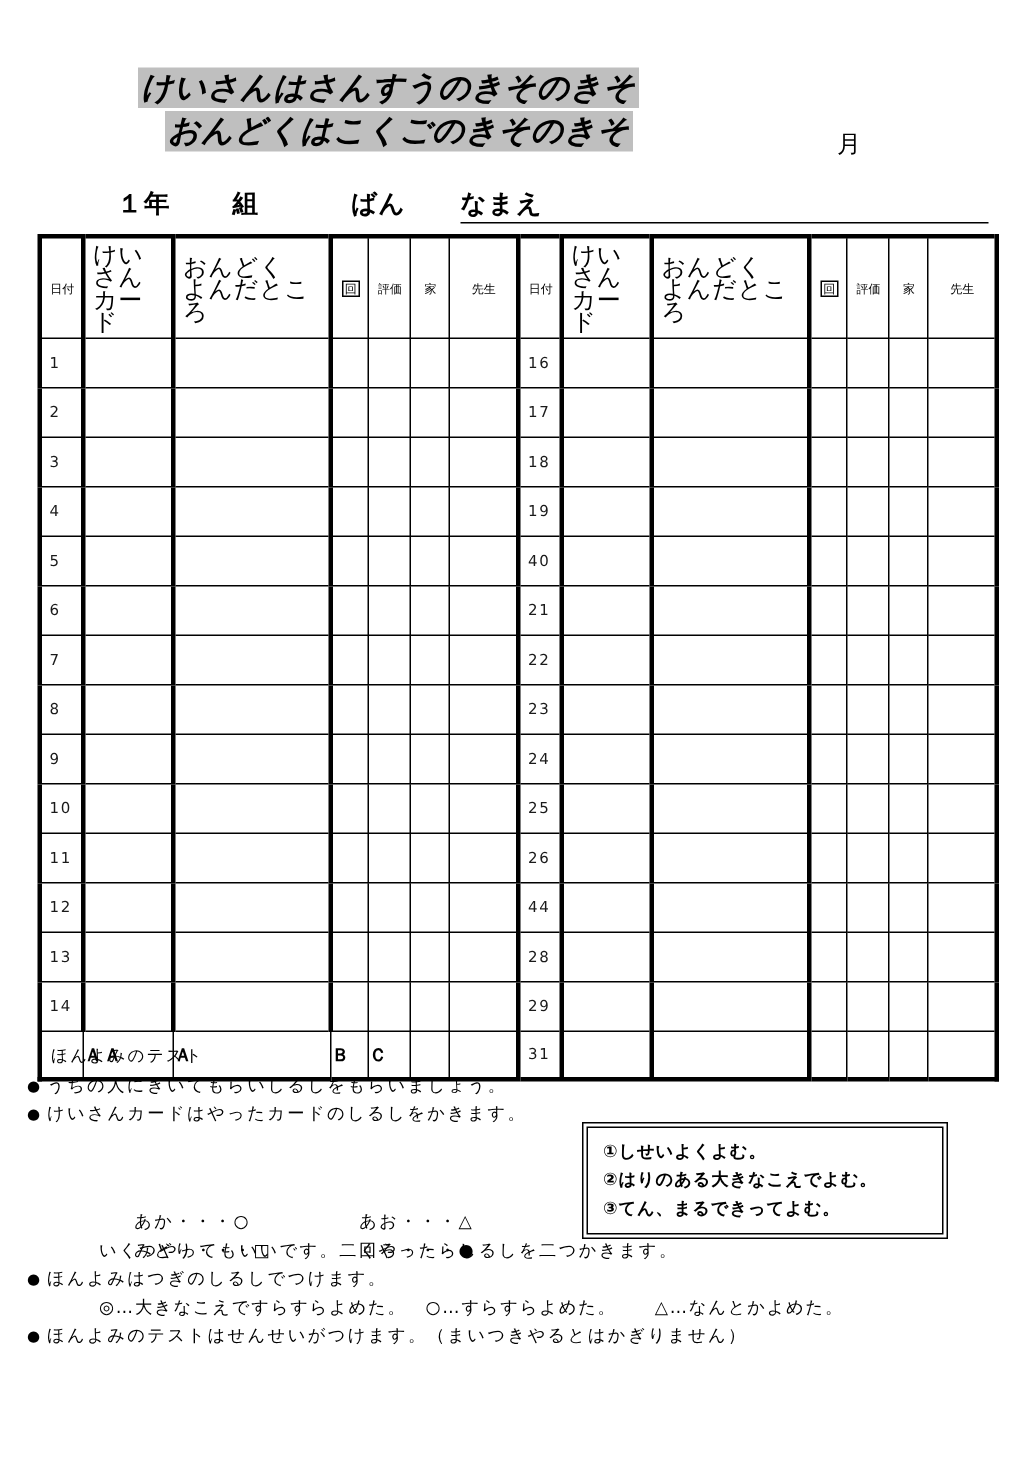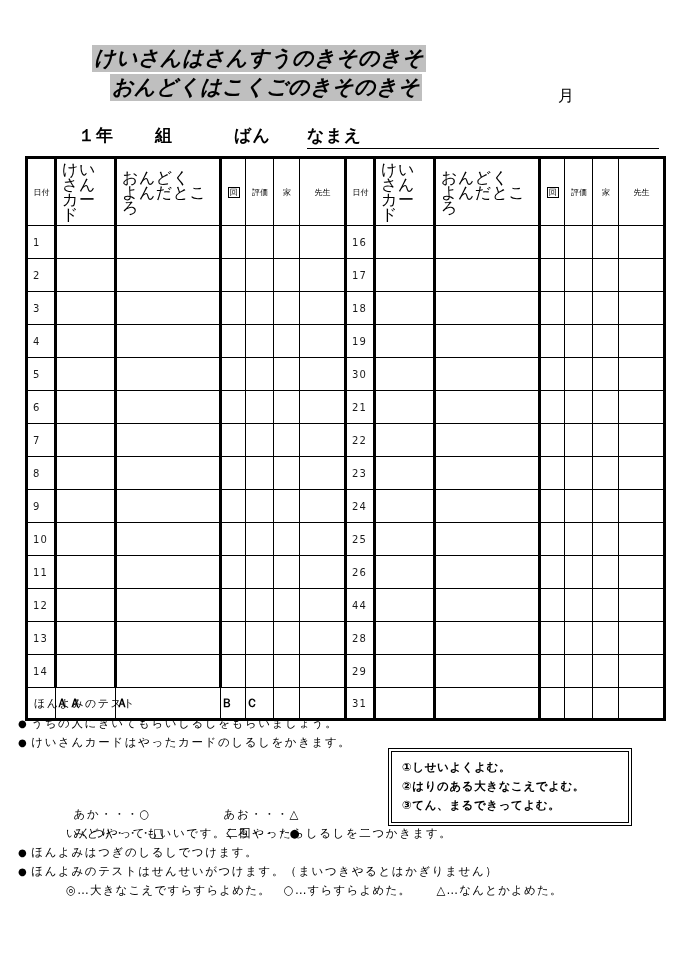--- a/index.html
+++ b/index.html
@@ -195,21 +195,21 @@
   .card-syms {
     position: absolute;
     left: 42px;
     top: 786px;
     width: 350px;
     font-size: 11.5px;
     line-height: 19px;
     letter-spacing: 1.6px;
   }
   .sym-row { display: block; height: 19px; white-space: pre; }
-  .sym-col-a { display: inline-block; width: 150px; }
+  .sym-col-a { display: inline-block; width: 150px; margin-left: 16px; }
 
   
   .panel {
     position: absolute;
     left: 388px;
     top: 748px;
     width: 238px;
     height: 72px;
     border: 1px solid #000;
     padding: 2px;
@@ -354,21 +354,21 @@
             <td class="row-cell bd-r-thick"></td>
           </tr>
           <tr>
             <td class="row-cell date-cell bd-l-thick">5</td>
             <td class="row-cell bd-l-thick"></td>
             <td class="row-cell bd-l-thick"></td>
             <td class="row-cell bd-l-thick"></td>
             <td class="row-cell bd-l-dash"></td>
             <td class="row-cell"></td>
             <td class="row-cell"></td>
-            <td class="row-cell date-cell bd-l-thick">30</td>
+            <td class="row-cell date-cell bd-l-thick">40</td>
             <td class="row-cell bd-l-thick"></td>
             <td class="row-cell bd-l-thick"></td>
             <td class="row-cell bd-l-thick"></td>
             <td class="row-cell bd-l-dash"></td>
             <td class="row-cell"></td>
             <td class="row-cell bd-r-thick"></td>
           </tr>
           <tr>
             <td class="row-cell date-cell bd-l-thick">6</td>
             <td class="row-cell bd-l-thick"></td>
@@ -540,22 +540,22 @@
 
   <div class="card-syms">
     <span class="sym-row">
       <span class="sym-col-a">あか・・・○</span><span>あお・・・△</span>
     </span>
     <span class="sym-row">
       <span class="sym-col-a">みどり・・・□</span><span>くろ・・・●</span>
     </span>
     <span class="sym-row note-indent-1">いくつやってもいいです。二回やったらしるしを二つかきます。</span>
     <span class="sym-row" style="padding-left:0"><span class="note-bullet" style="margin-left:-24px">ほんよみはつぎのしるしでつけます。</span></span>
+    <span class="sym-row sym-line note-indent-1">◎…大きなこえですらすらよめた。　○…すらすらよめた。　　△…なんとかよめた。</span>
     <span class="sym-row" style="padding-left:0"><span class="note-bullet" style="margin-left:-24px">ほんよみのテストはせんせいがつけます。（まいつきやるとはかぎりません）</span></span>
-    <span class="sym-row sym-line note-indent-1">◎…大きなこえですらすらよめた。　○…すらすらよめた。　　△…なんとかよめた。</span>
   </div>
 
   <div class="panel">
     <div class="panel-inner">
       <span class="panel-line">①しせいよくよむ。</span>
       <span class="panel-line">②はりのある大きなこえでよむ。</span>
       <span class="panel-line">③てん、まるできってよむ。</span>
     </div>
   </div>
 

